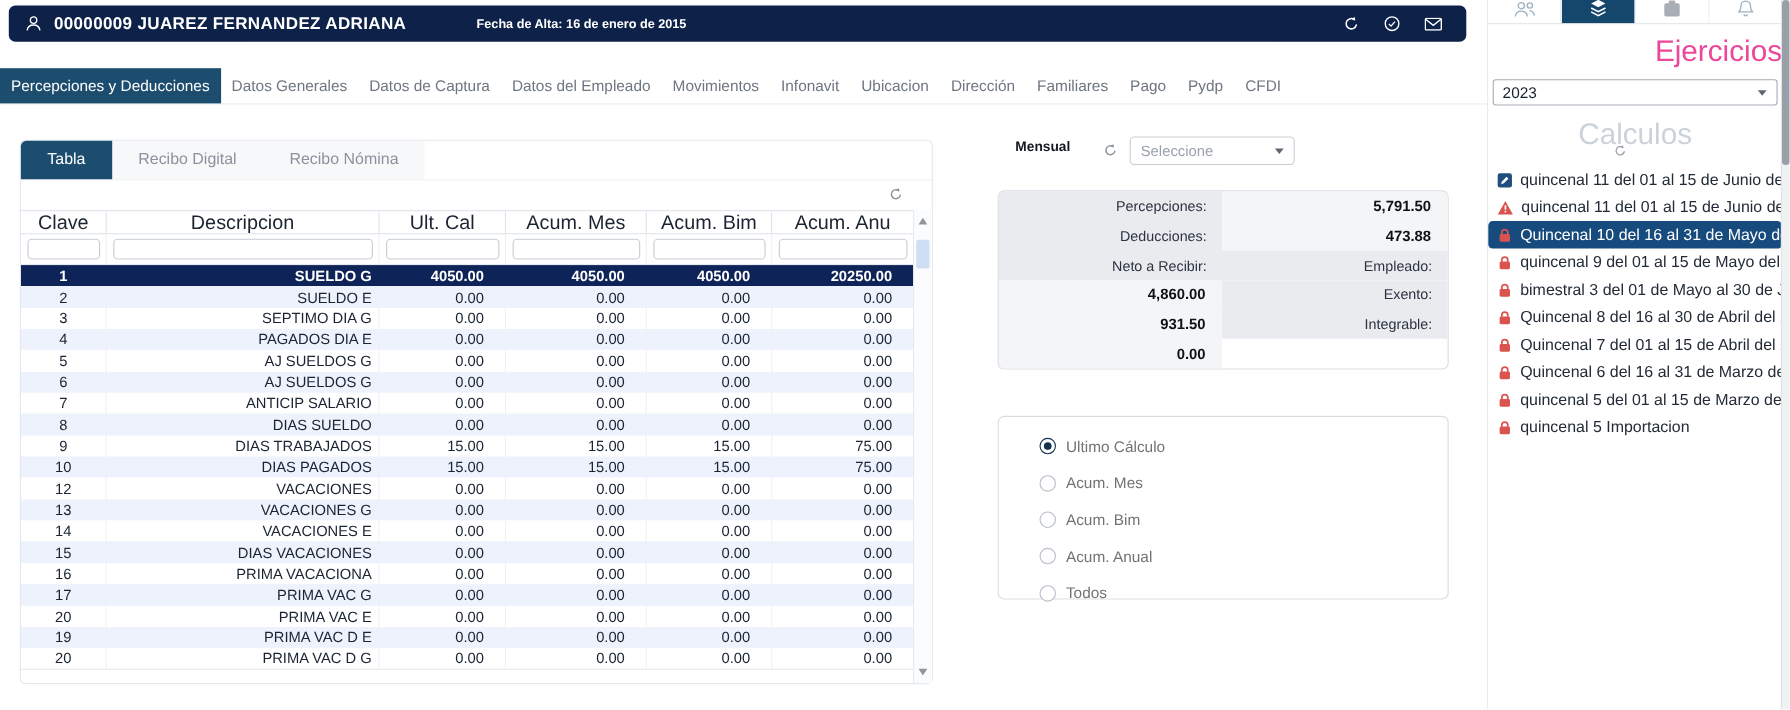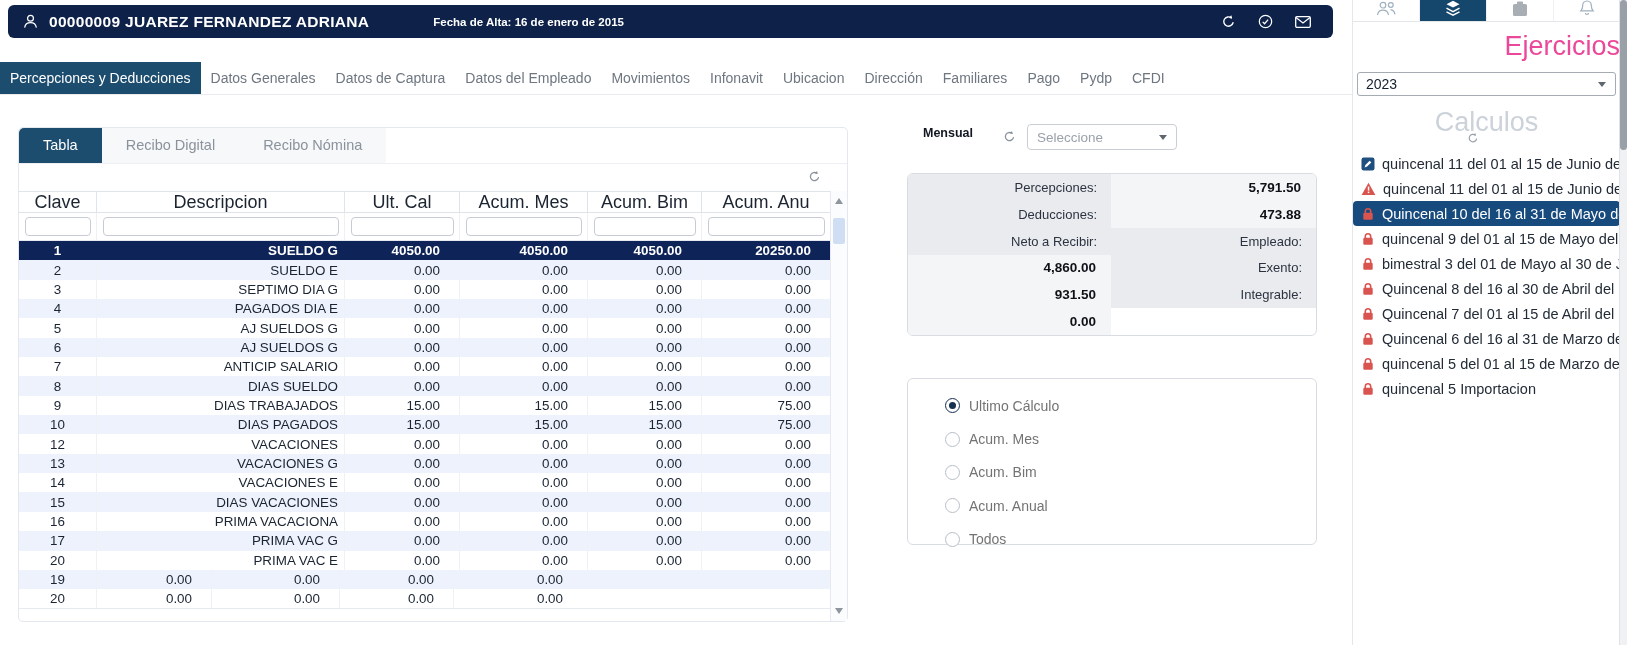--- a/index.html
+++ b/index.html
@@ -334,27 +334,29 @@
       <div class="trow">
         <div class="cell c0 tc">20</div>
         <div class="cell c1 dr">PRIMA VAC E</div>
         <div class="cell c2 nr">0.00</div>
         <div class="cell c3 nr">0.00</div>
         <div class="cell c4 nr">0.00</div>
         <div class="cell c5 nr">0.00</div>
       </div>
       <div class="trow">
         <div class="cell c0 tc">19</div>
+        <div class="cell c1 dr">PRIMA VAC D E</div>
         <div class="cell c2 nr">0.00</div>
         <div class="cell c3 nr">0.00</div>
         <div class="cell c4 nr">0.00</div>
         <div class="cell c5 nr">0.00</div>
       </div>
       <div class="trow">
         <div class="cell c0 tc">20</div>
+        <div class="cell c1 dr">PRIMA VAC D G</div>
         <div class="cell c2 nr">0.00</div>
         <div class="cell c3 nr">0.00</div>
         <div class="cell c4 nr">0.00</div>
         <div class="cell c5 nr">0.00</div>
       </div>
     </div>
   <div id="tbl-sb">
     <span class="sb-up"></span>
     <span id="tbl-thumb"></span>
     <span class="sb-dn"></span>

